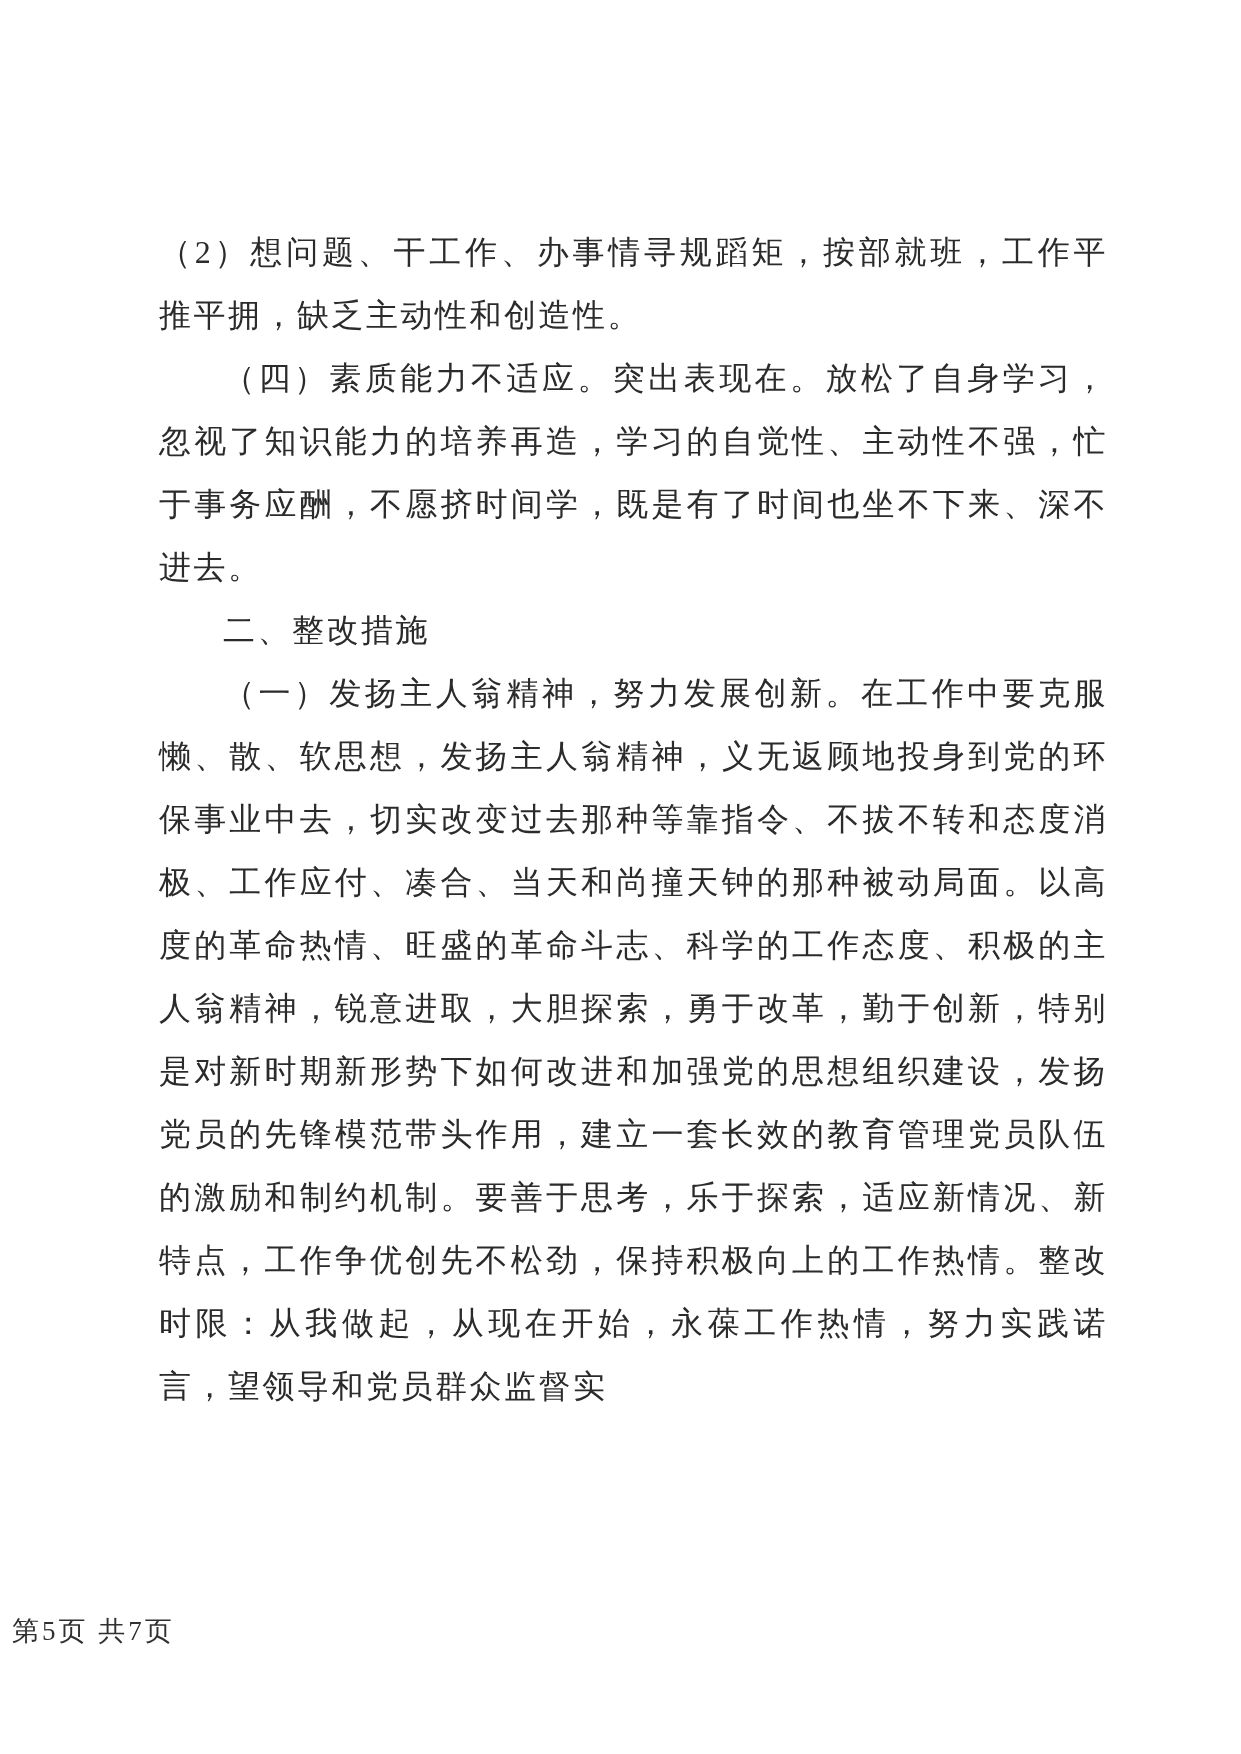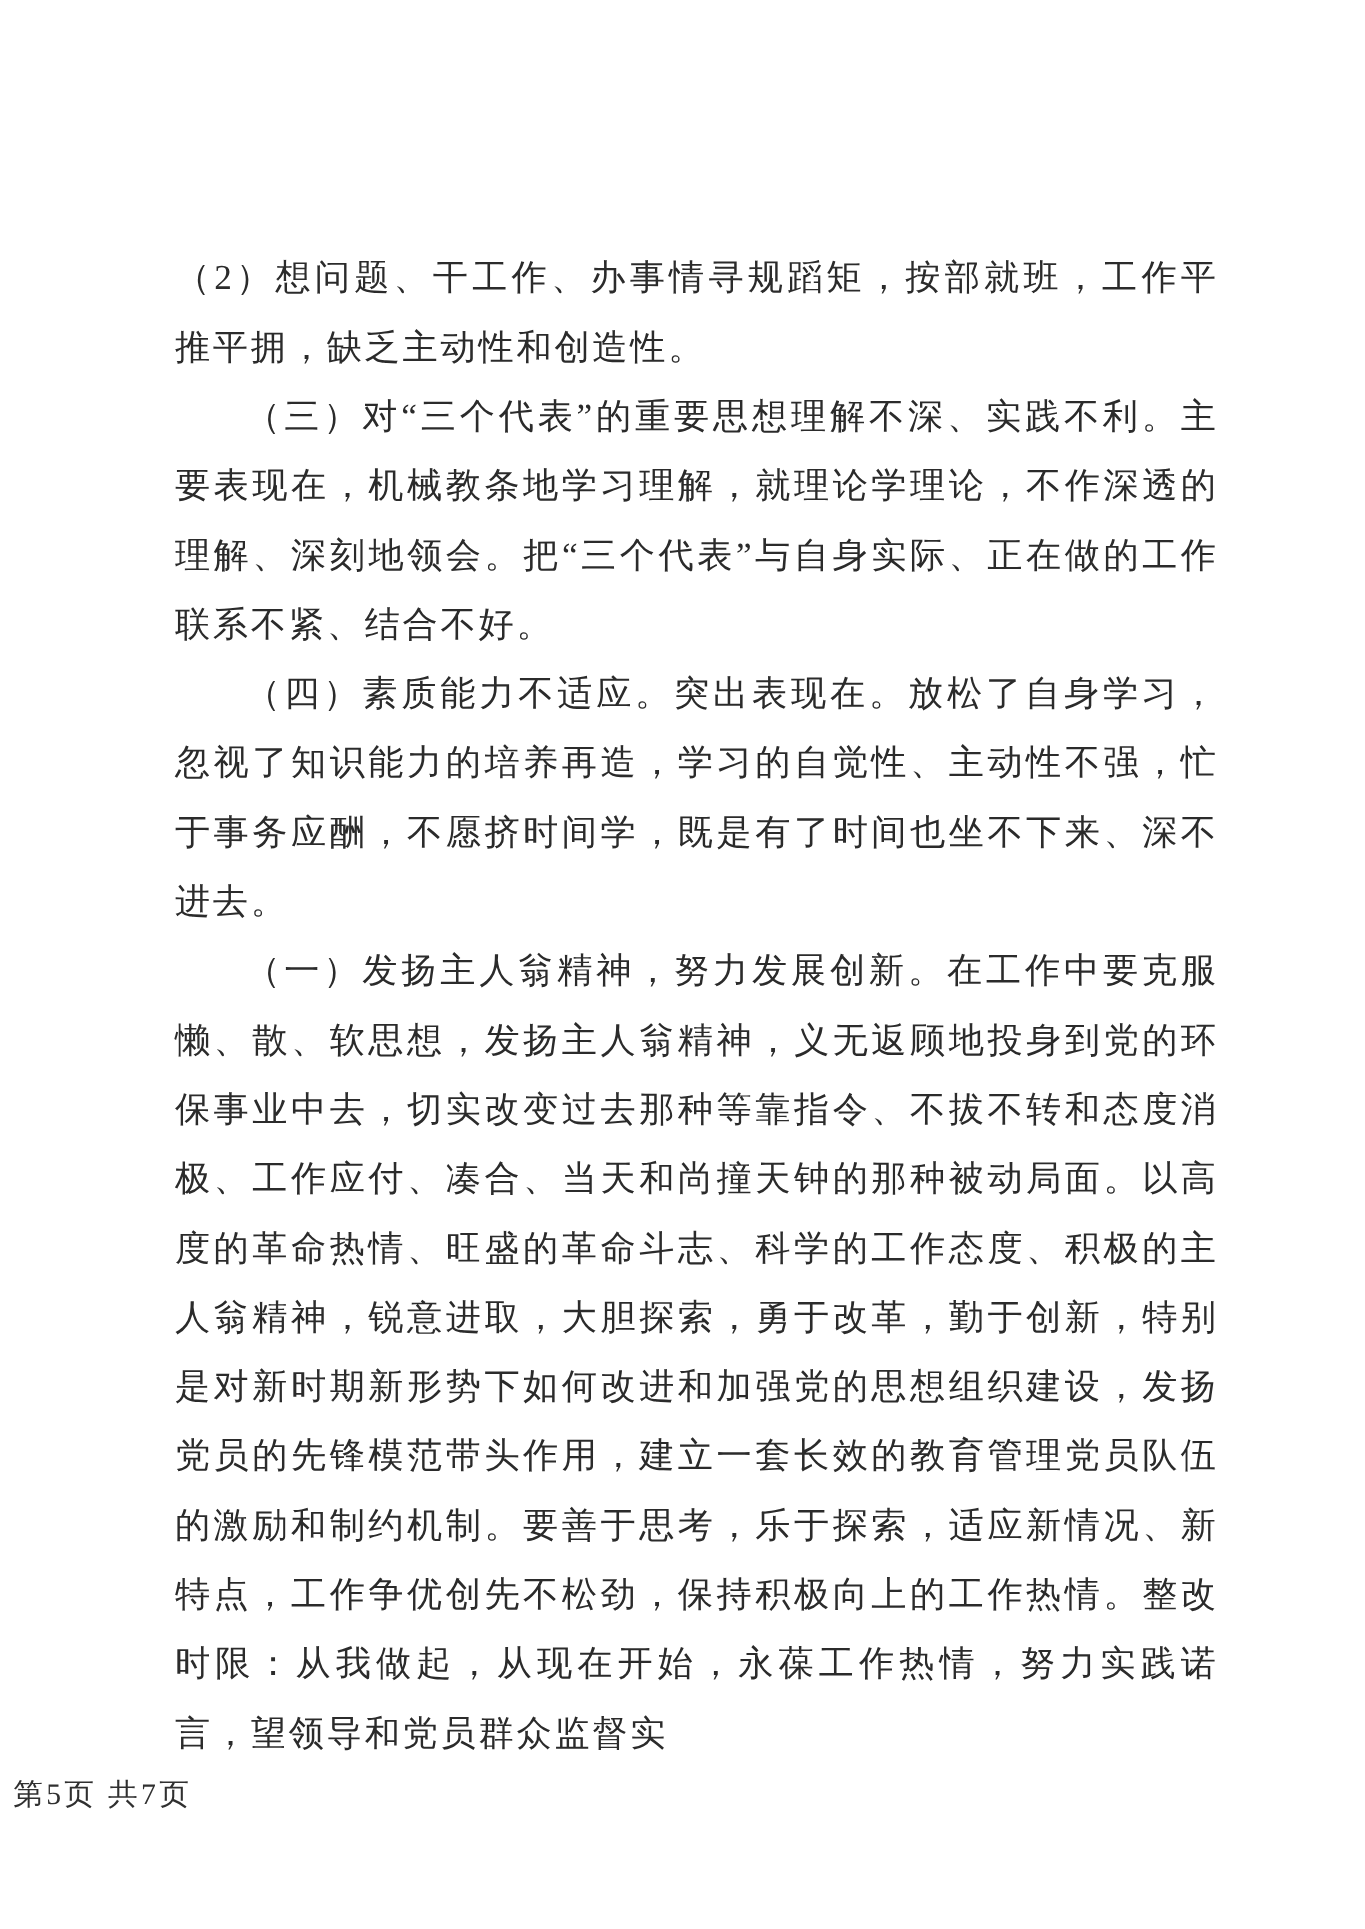--- a/index.html
+++ b/index.html
@@ -53,20 +53,20 @@
     color: #303030;
   }
 </style>
 </head>
 <body>
 
 <div class="page">
 
   <div class="text-block">
     <p class="para no-indent">（2）想问题、干工作、办事情寻规蹈矩，按部就班，工作平推平拥，缺乏主动性和创造性。</p>
-    <p class="para">（三）对“三个代表”的重要思想理解不深、实践不利。主要表现在，机械教条地学习理解，就理论学理论，不作深透的理解、深刻地领会。把“三个代表”与自身实际、正在做的工作联系不紧、结合不好。</p>
     <p class="para">（四）素质能力不适应。突出表现在。放松了自身学习，忽视了知识能力的培养再造，学习的自觉性、主动性不强，忙于事务应酬，不愿挤时间学，既是有了时间也坐不下来、深不进去。</p>
+    <p class="para">二、整改措施</p>
     <p class="para">（一）发扬主人翁精神，努力发展创新。在工作中要克服懒、散、软思想，发扬主人翁精神，义无返顾地投身到党的环保事业中去，切实改变过去那种等靠指令、不拔不转和态度消极、工作应付、凑合、当天和尚撞天钟的那种被动局面。以高度的革命热情、旺盛的革命斗志、科学的工作态度、积极的主人翁精神，锐意进取，大胆探索，勇于改革，勤于创新，特别是对新时期新形势下如何改进和加强党的思想组织建设，发扬党员的先锋模范带头作用，建立一套长效的教育管理党员队伍的激励和制约机制。要善于思考，乐于探索，适应新情况、新特点，工作争优创先不松劲，保持积极向上的工作热情。整改时限：从我做起，从现在开始，永葆工作热情，努力实践诺言，望领导和党员群众监督实</p>
   </div>
 
   <div class="footer">第5页 共7页</div>
 
 </div>
 
 </body></html>

